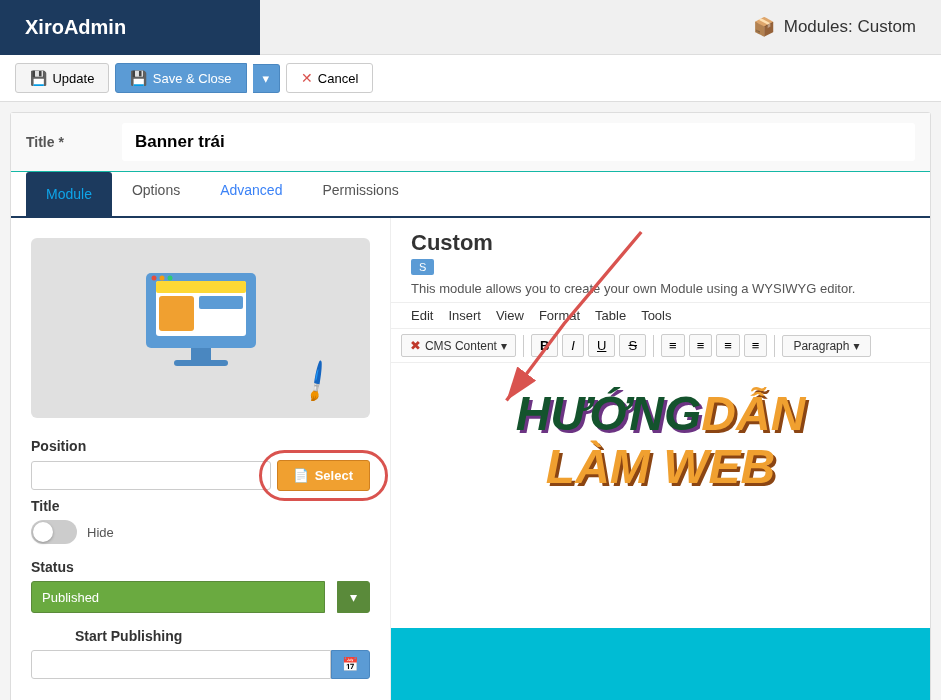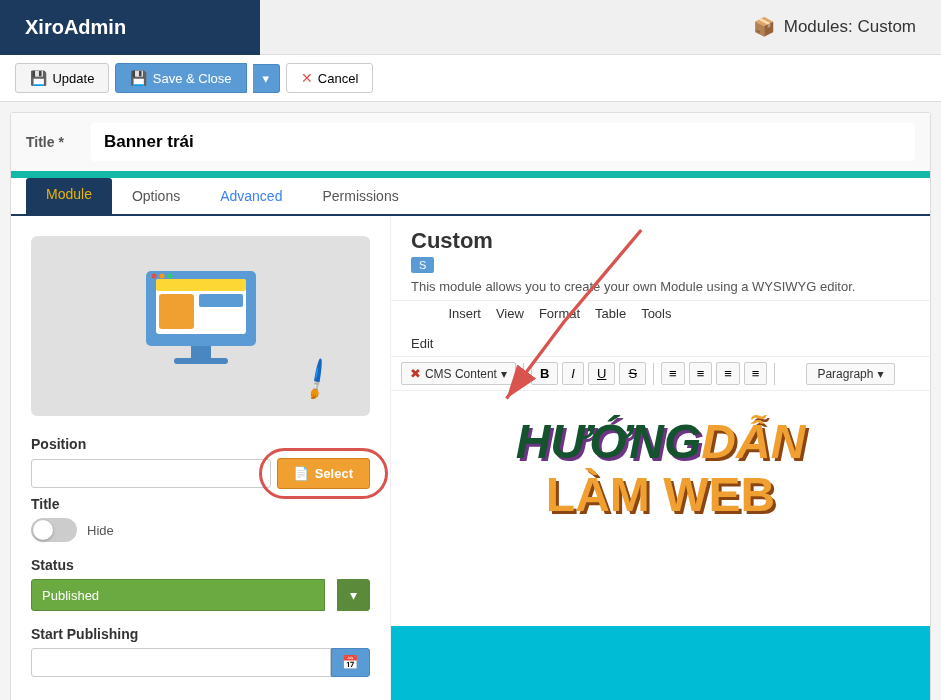--- a/index.html
+++ b/index.html
@@ -31,27 +31,27 @@
   </button>
   <button style="padding:6px 10px;border:1px solid #4a87c0;border-left:none;border-radius:0 3px 3px 0;cursor:pointer;font-size:13px;background:#5b9bd5;color:white;">▾</button>
   <button style="display:flex;align-items:center;gap:5px;padding:6px 14px;border:1px solid #ccc;border-radius:3px;cursor:pointer;font-size:13px;background:#fff;">
     <span style="color:#d9534f; font-size:14px;">✕</span>
     <span>Cancel</span>
   </button>
 </div>
 
 <div style="background:#fff; margin:10px; border:1px solid #ddd; border-radius:3px;">
 
-  <div style="display:flex; align-items:center; padding:10px 15px; border-bottom:7px solid #14b8a6; background:#f9f9f9;">
+  <div style="display:flex; align-items:center; padding:10px 15px; border-bottom:1px solid #14b8a6; background:#f9f9f9;gap:31px;">
     <span style="font-weight:bold;color:#555;min-width:65px;">Title *</span>
     <input type="text" style="flex: 1 1 0%; padding: 8px 12px; font-size: 17px; font-weight: bold; border: 1px solid transparent; border-radius: 3px; background: rgb(255, 255, 255);" value="Banner trái">
   </div>
 
   <div style="display:flex; border-bottom:2px solid #1c3a5e; background:#fff; padding:0 15px;">
-    <div style="padding:8px 20px;cursor:pointer;background:#1c3a5e;color:#eab308;border-radius:3px 3px 0 0;font-size:14px;">Module</div>
+    <div style="padding:14px 20px;cursor:pointer;background:#1c3a5e;color:#0ea5e9;border-radius:3px 3px 0 0;font-size:14px;">Module</div>
     <div style="padding:10px 20px;cursor:pointer;color:#555;font-size:14px;">Options</div>
     <div style="padding:10px 20px;cursor:pointer;color:#3b82f6;font-size:14px;">Advanced</div>
     <div style="padding:10px 20px;cursor:pointer;color:#555;font-size:14px;">Permissions</div>
   </div>
 
   <div style="display:flex; height:490px; overflow:hidden;">
 
     <div style="width:380px; padding:20px; border-right:1px solid #eee; overflow-y:auto; flex-shrink:0;">
 
       <div style="background:#e0e0e0; border-radius:6px; padding:15px; display:flex; justify-content:center; align-items:center; height:180px; margin-bottom:20px; position:relative;">
@@ -109,21 +109,21 @@
         <div style="font-weight:bold;margin-bottom:6px;">Status</div>
         <div style="display:flex;gap:12px;">
           <select style="flex:1;padding:7px 10px;border:1px solid #5a8a3a;border-radius:3px 0 0 3px;font-size:13px;background:#6aaa40;color:white;appearance:none;-webkit-appearance:none;">
             <option>Published</option>
           </select>
           <button style="background:#5a8a3a;border:1px solid #5a8a3a;color:white;padding:7px 12px;border-radius:0 3px 3px 0;cursor:pointer;font-size:14px;">▾</button>
         </div>
       </div>
 
       <div style="margin-bottom:15px;">
-        <div style="font-weight:bold;margin-bottom:6px;">Start Publishing</div>
+        <div style="font-weight:bold;margin-bottom:6px;margin-left:44px;">Start Publishing</div>
         <div style="display:flex;">
           <input type="text" style="flex: 1 1 0%; padding: 6px 10px; border: 1px solid rgb(204, 204, 204); border-radius: 3px 0px 0px 3px; font-size: 13px;">
           <button style="background:#5b9bd5;border:1px solid #4a87c0;color:white;padding:6px 10px;border-radius:0 3px 3px 0;cursor:pointer;">📅</button>
         </div>
       </div>
 
     </div>
 
     <div style="flex:1;display:flex;flex-direction:column;overflow:hidden;position:relative;">
 
@@ -136,21 +136,21 @@
         <path d="M 260 5 L 180 100 L 120 180" stroke="#d9534f" stroke-width="3.5" fill="none" marker-end="url(#arrowhead)"></path>
       </svg>
 
       <div style="padding:12px 20px 0;">
         <div style="font-size:22px;font-weight:bold;color:#333;">Custom</div>
         <div style="background:#5b9bd5;color:white;padding:2px 8px;font-size:11px;display:inline-block;border-radius:2px;margin-top:3px;">S</div>
       </div>
       <div style="padding:6px 20px;color:#555;font-size:13px;">This module allows you to create your own Module using a WYSIWYG editor.</div>
 
       <div style="display:flex;gap:15px;padding:5px 20px;border-bottom:1px solid #eee;border-top:1px solid #eee;font-size:13px;color:#333;">
-        <span style="cursor:pointer;margin-top:30px;">Edit</span>
+        <span style="cursor:pointer;">Edit</span>
         <span style="cursor:pointer;">Insert</span>
         <span style="cursor:pointer;">View</span>
         <span style="cursor:pointer;">Format</span>
         <span style="cursor:pointer;">Table</span>
         <span style="cursor:pointer;">Tools</span>
       </div>
 
       <div style="display:flex;align-items:center;gap:4px;padding:5px 10px;border-bottom:1px solid #eee;flex-wrap:wrap;">
 
         <div style="display:flex;align-items:center;gap:4px;padding:3px 8px;border:1px solid #ccc;border-radius:2px;background:#f9f9f9;cursor:pointer;font-size:12px;">
@@ -162,34 +162,34 @@
         <button style="padding:3px 8px;border:1px solid #ccc;border-radius:2px;cursor:pointer;background:#f9f9f9;font-size:13px;font-weight:bold;">B</button>
         <button style="padding:3px 8px;border:1px solid #ccc;border-radius:2px;cursor:pointer;background:#f9f9f9;font-size:13px;font-style:italic;">I</button>
         <button style="padding:3px 8px;border:1px solid #ccc;border-radius:2px;cursor:pointer;background:#f9f9f9;font-size:13px;text-decoration:underline;">U</button>
         <button style="padding:3px 8px;border:1px solid #ccc;border-radius:2px;cursor:pointer;background:#f9f9f9;font-size:13px;text-decoration:line-through;">S</button>
         <div style="width:1px;height:22px;background:#ccc;margin:0 3px;"></div>
         <button style="padding:3px 7px;border:1px solid #ccc;border-radius:2px;cursor:pointer;background:#f9f9f9;font-size:13px;">≡</button>
         <button style="padding:3px 7px;border:1px solid #ccc;border-radius:2px;cursor:pointer;background:#f9f9f9;font-size:13px;">≡</button>
         <button style="padding:3px 7px;border:1px solid #ccc;border-radius:2px;cursor:pointer;background:#f9f9f9;font-size:13px;">≡</button>
         <button style="padding:3px 7px;border:1px solid #ccc;border-radius:2px;cursor:pointer;background:#f9f9f9;font-size:13px;">≡</button>
         <div style="width:1px;height:22px;background:#ccc;margin:0 3px;"></div>
-        <div style="display:flex;align-items:center;gap:4px;padding:3px 10px;border:1px solid #ccc;border-radius:2px;background:#f9f9f9;cursor:pointer;font-size:12px;margin-left:24px;">
+        <div style="display:flex;align-items:center;gap:4px;padding:3px 10px;border:1px solid #ccc;border-radius:2px;background:#f9f9f9;cursor:pointer;font-size:12px;">
           <span>Paragraph</span>
           <span>▾</span>
         </div>
       </div>
 
       <div style="flex:1;background:white;overflow:hidden;position:relative;">
 
         <div style="position:absolute;bottom:0;left:0;right:0;height:80px;background:#00bcd4;"></div>
 
         <div style="padding:25px 30px;text-align:center;position:relative;z-index:2;">
           <div style="font-size:48px;font-weight:900;font-style:italic;line-height:1.1;font-family:Arial Black, sans-serif;">
             <span style="color:#14532d;text-shadow:3px 3px 0 #6c3483;">HƯỚNG</span><span style="color:#f0a030;text-shadow:3px 3px 0 #8B4513;">DẪN</span>
           </div>
-          <div style="font-size:48px;font-weight:900;color:#f0a030;text-shadow:3px 3px 0 #8B4513;line-height:1.1;font-family:Arial Black, sans-serif;">LÀM WEB</div>
+          <div style="font-size:48px;font-weight:900;font-style:italic;color:#f0a030;text-shadow:3px 3px 0 #8B4513;line-height:1.1;font-family:Arial Black, sans-serif;">LÀM WEB</div>
           <div style="margin-top:8px;display:inline-block;background:#fff3;border:2px solid #fff;border-radius:20px;padding:4px 18px;font-size:14px;color:#fff;font-weight:bold;letter-spacing:1px;">www.xiroweb.com</div>
         </div>
       </div>
 
     </div>
   </div>
 </div>
 
 </body></html>

